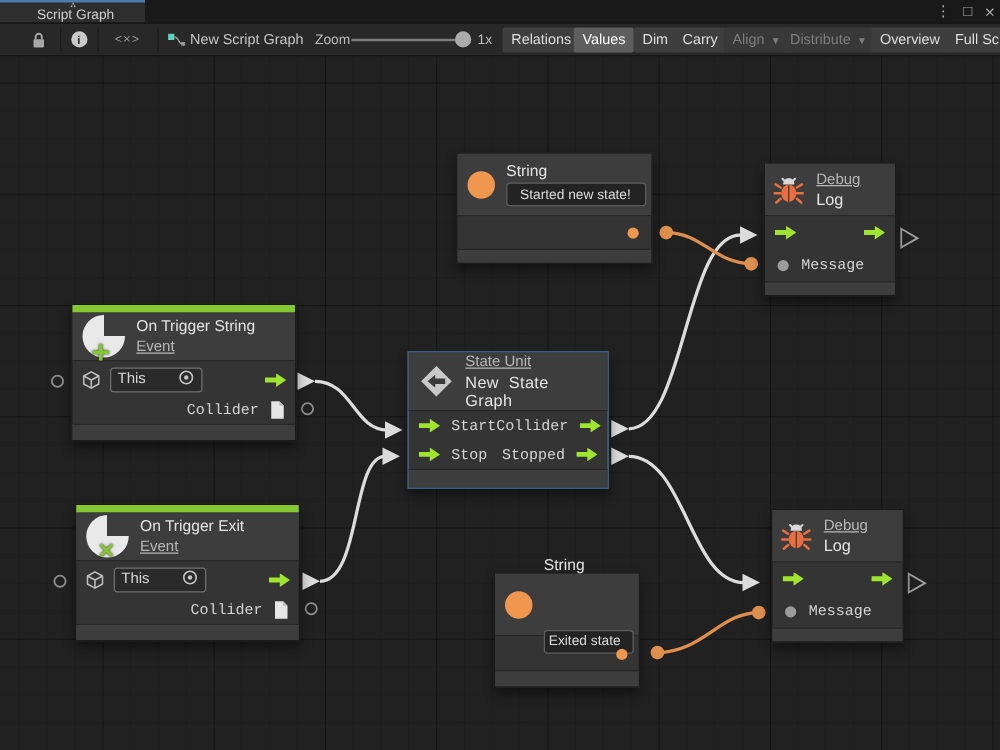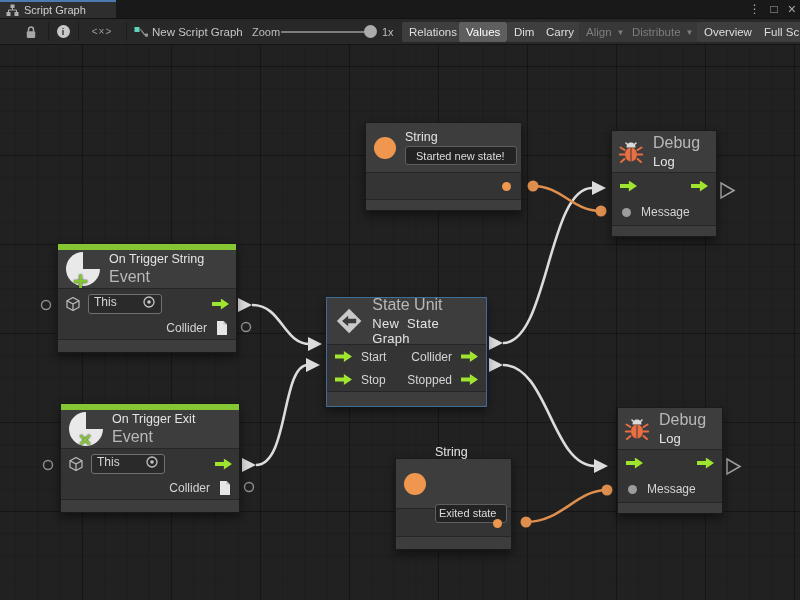--- a/index.html
+++ b/index.html
@@ -3,21 +3,21 @@
 <meta charset="utf-8">
 <style>
   html,body{margin:0;padding:0;background:#000;}
   *{box-sizing:border-box;}
   #app{position:relative;width:800px;height:600px;overflow:hidden;
        font-family:"Liberation Sans",sans-serif;background:#191919;
        -webkit-font-smoothing:antialiased;}
   
   #titlebar{position:absolute;left:0;top:0;width:800px;height:18px;background:#191919;}
   #tab{position:absolute;left:0;top:0;height:18px;width:116px;background:#2E2E2E;
-       border-top:2px solid #4A7CB0;display:flex;align-items:center;padding:0 6px;cursor:default;}
+       border-top:2px solid #4A7CB0;display:flex;align-items:center;padding:0 6px;cursor:default;flex-direction:column;}
   #tab .tab-label{font-size:11px;color:#CFCFCF;margin-left:5px;white-space:nowrap;}
   #win-controls{position:absolute;right:4px;top:0;height:18px;display:flex;align-items:center;gap:10px;color:#ABABAB;}
   #win-controls span{font-size:12px;line-height:18px;cursor:default;}
   
   #toolbar{position:absolute;left:0;top:18px;width:800px;height:27px;background:#282828;border-top:1px solid #121212;border-bottom:1px solid #151515;}
   .tb-icon{position:absolute;top:0;height:25px;display:flex;align-items:center;justify-content:center;}
   .tb-sep{position:absolute;top:3px;width:1px;height:19px;background:#1C1C1C;}
   #code-glyph{font-size:10px;color:#9E9E9E;letter-spacing:1px;}
   #info-icon{width:13px;height:13px;border-radius:50%;background:#C9C9C9;color:#252525;
              font-size:9px;font-weight:700;display:flex;align-items:center;justify-content:center;}
@@ -50,25 +50,25 @@
   .hollow-tri{stroke:#A0A0A0;stroke-width:1.5;fill:none;}
   
   .node{position:absolute;display:flex;flex-direction:column;background:#343434;border:1px solid #1A1A1A;
         box-shadow:0 5px 9px rgba(0,0,0,.45);z-index:3;}
   .node.selected{border:1.5px solid var(--selection-blue,#3E6D99);}
   .greenbar{height:6px;background:var(--accent-green,#85C733);flex:none;}
   .hdr{background:#3D3D3D;border-bottom:1px solid #262626;display:flex;align-items:center;padding:0 8px;flex:none;}
   .bdy{flex:none;position:relative;}
   .ftr{background:#3D3D3D;border-top:1px solid #262626;flex:1;}
   .title{font-size:12.5px;color:#E4E4E4;}
-  .subtitle{font-size:16px;color:#B8B8B8;}
+  .subtitle{font-size:12px;color:#B8B8B8;text-decoration:underline;}
   .big-title{font-size:13px;color:#E4E4E4;}
   .spaced{word-spacing:4px;letter-spacing:.3px;}
   .hdr-col{display:flex;flex-direction:column;justify-content:center;gap:2px;margin-left:9px;min-width:0;}
-  .port-label{font-size:12px;color:#D4D4D4;}
+  .port-label{font-size:12px;color:#D4D4D4;font-family:Liberation Mono, monospace;}
   .garrow{width:17px;height:11px;background:var(--flow-green,#9FE52F);flex:none;
           clip-path:polygon(0 32%,52% 32%,52% 0,100% 50%,52% 100%,52% 68%,0 68%);}
   .row{display:flex;align-items:center;}
   .gray-dot{width:9px;height:9px;border-radius:50%;background:#9C9C9C;flex:none;}
   .orange-circle{width:22px;height:22px;border-radius:50%;background:var(--value-orange,#F0974F);flex:none;}
   .orange-dot-s{position:absolute;width:9px;height:9px;border-radius:50%;background:var(--value-orange,#EF964E);}
   .str-input{background:#232323;border:1px solid #5E5E5E;border-radius:3px;height:19px;color:#DCDCDC;
              font-size:11px;padding:0 10px;font-family:"Liberation Sans",sans-serif;outline:none;}
   .ev-icon{position:relative;width:34px;height:34px;border-radius:50%;flex:none;
            background:conic-gradient(from 0deg, rgba(0,0,0,0) 0 25%, #E9E9E9 25% 100%);}
@@ -263,21 +263,21 @@
         <span class="port-label">Collider</span>
         <svg width="13" height="16" viewBox="0 0 13 16" style="margin-left:8px;">
           <path d="M2 1 H8.5 L12 4.5 V15 H2 Z" fill="#E6E6E6"></path>
           <path d="M8.5 1 V4.5 H12 Z" fill="#BDBDBD"></path>
         </svg>
       </div>
     </div>
     <div class="ftr"></div>
   </div>
 
-  <div class="node selected" style="left:326px;top:281px;width:161px;height:110px;margin-top:16px;">
+  <div class="node selected" style="left:326px;top:281px;width:161px;height:110px;">
     <div class="hdr" style="height:47px;">
       <svg width="30" height="30" viewBox="0 0 30 30">
         <path d="M15 2 L28 15 L15 28 L2 15 Z" fill="#C9C9C9"></path>
         <path d="M7.5 15 L14 9.5 V12.7 H22.5 V17.3 H14 V20.5 Z" fill="#3A3A3A"></path>
       </svg>
       <div class="hdr-col">
         <span class="subtitle">State Unit</span>
         <span class="big-title spaced">New State Graph</span>
       </div>
     </div>

